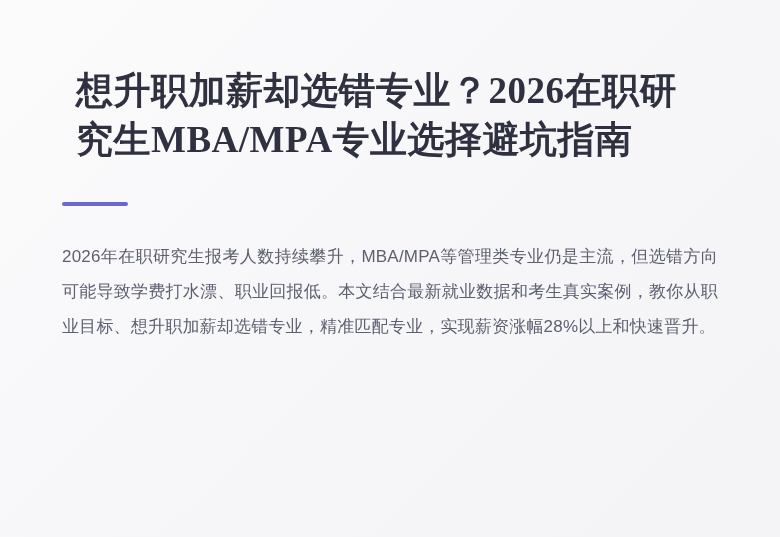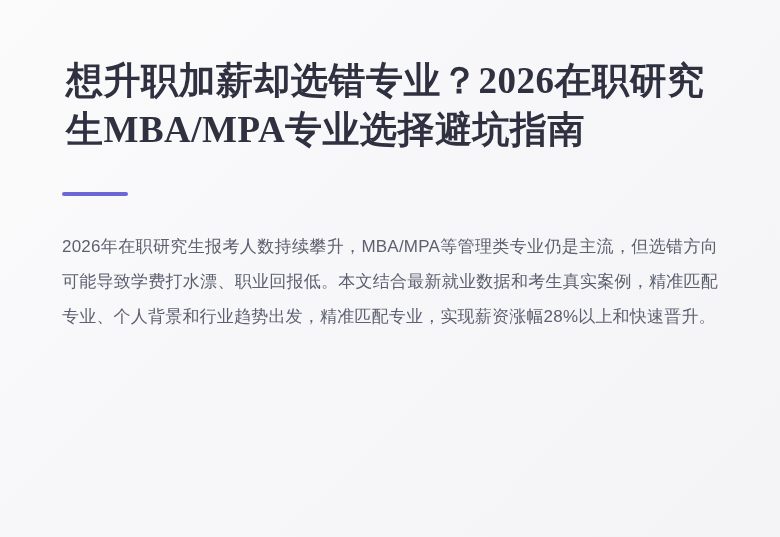--- a/index.html
+++ b/index.html
@@ -15,21 +15,21 @@
   }
   .page {
     position: relative;
     width: 780px;
     height: 537px;
     box-sizing: border-box;
     background: linear-gradient(135deg, #fbfbfc 0%, #f7f7f9 45%, #f4f4f7 100%);
     padding: 52px 62px 0 62px;
   }
   .title {
-    margin: 4px;
+    margin: 14px;
     font-family: "Liberation Serif", serif;
     font-weight: bold;
     font-size: 37px;
     line-height: 1.33;
     letter-spacing: 0.5px;
     color: #2f3140;
     max-width: 660px;
   }
   .divider {
     margin-top: 38px;
@@ -47,14 +47,14 @@
     text-align: justify;
     letter-spacing: 0.2px;
   }
 </style>
 </head>
 <body>
 
 <div class="page">
   <h1 class="title">想升职加薪却选错专业？2026在职研究生MBA/MPA专业选择避坑指南</h1>
   <div class="divider"></div>
-  <p class="summary">2026年在职研究生报考人数持续攀升，MBA/MPA等管理类专业仍是主流，但选错方向可能导致学费打水漂、职业回报低。本文结合最新就业数据和考生真实案例，精准匹配专业、个人背景和行业趋势出发，精准匹配专业，实现薪资涨幅28%以上和快速晋升。</p>
+  <p class="summary">2026年在职研究生报考人数持续攀升，MBA/MPA等管理类专业仍是主流，但选错方向可能导致学费打水漂、职业回报低。本文结合最新就业数据和考生真实案例，教你从职业目标、想升职加薪却选错专业，精准匹配专业，实现薪资涨幅28%以上和快速晋升。</p>
 </div>
 
 </body></html>

